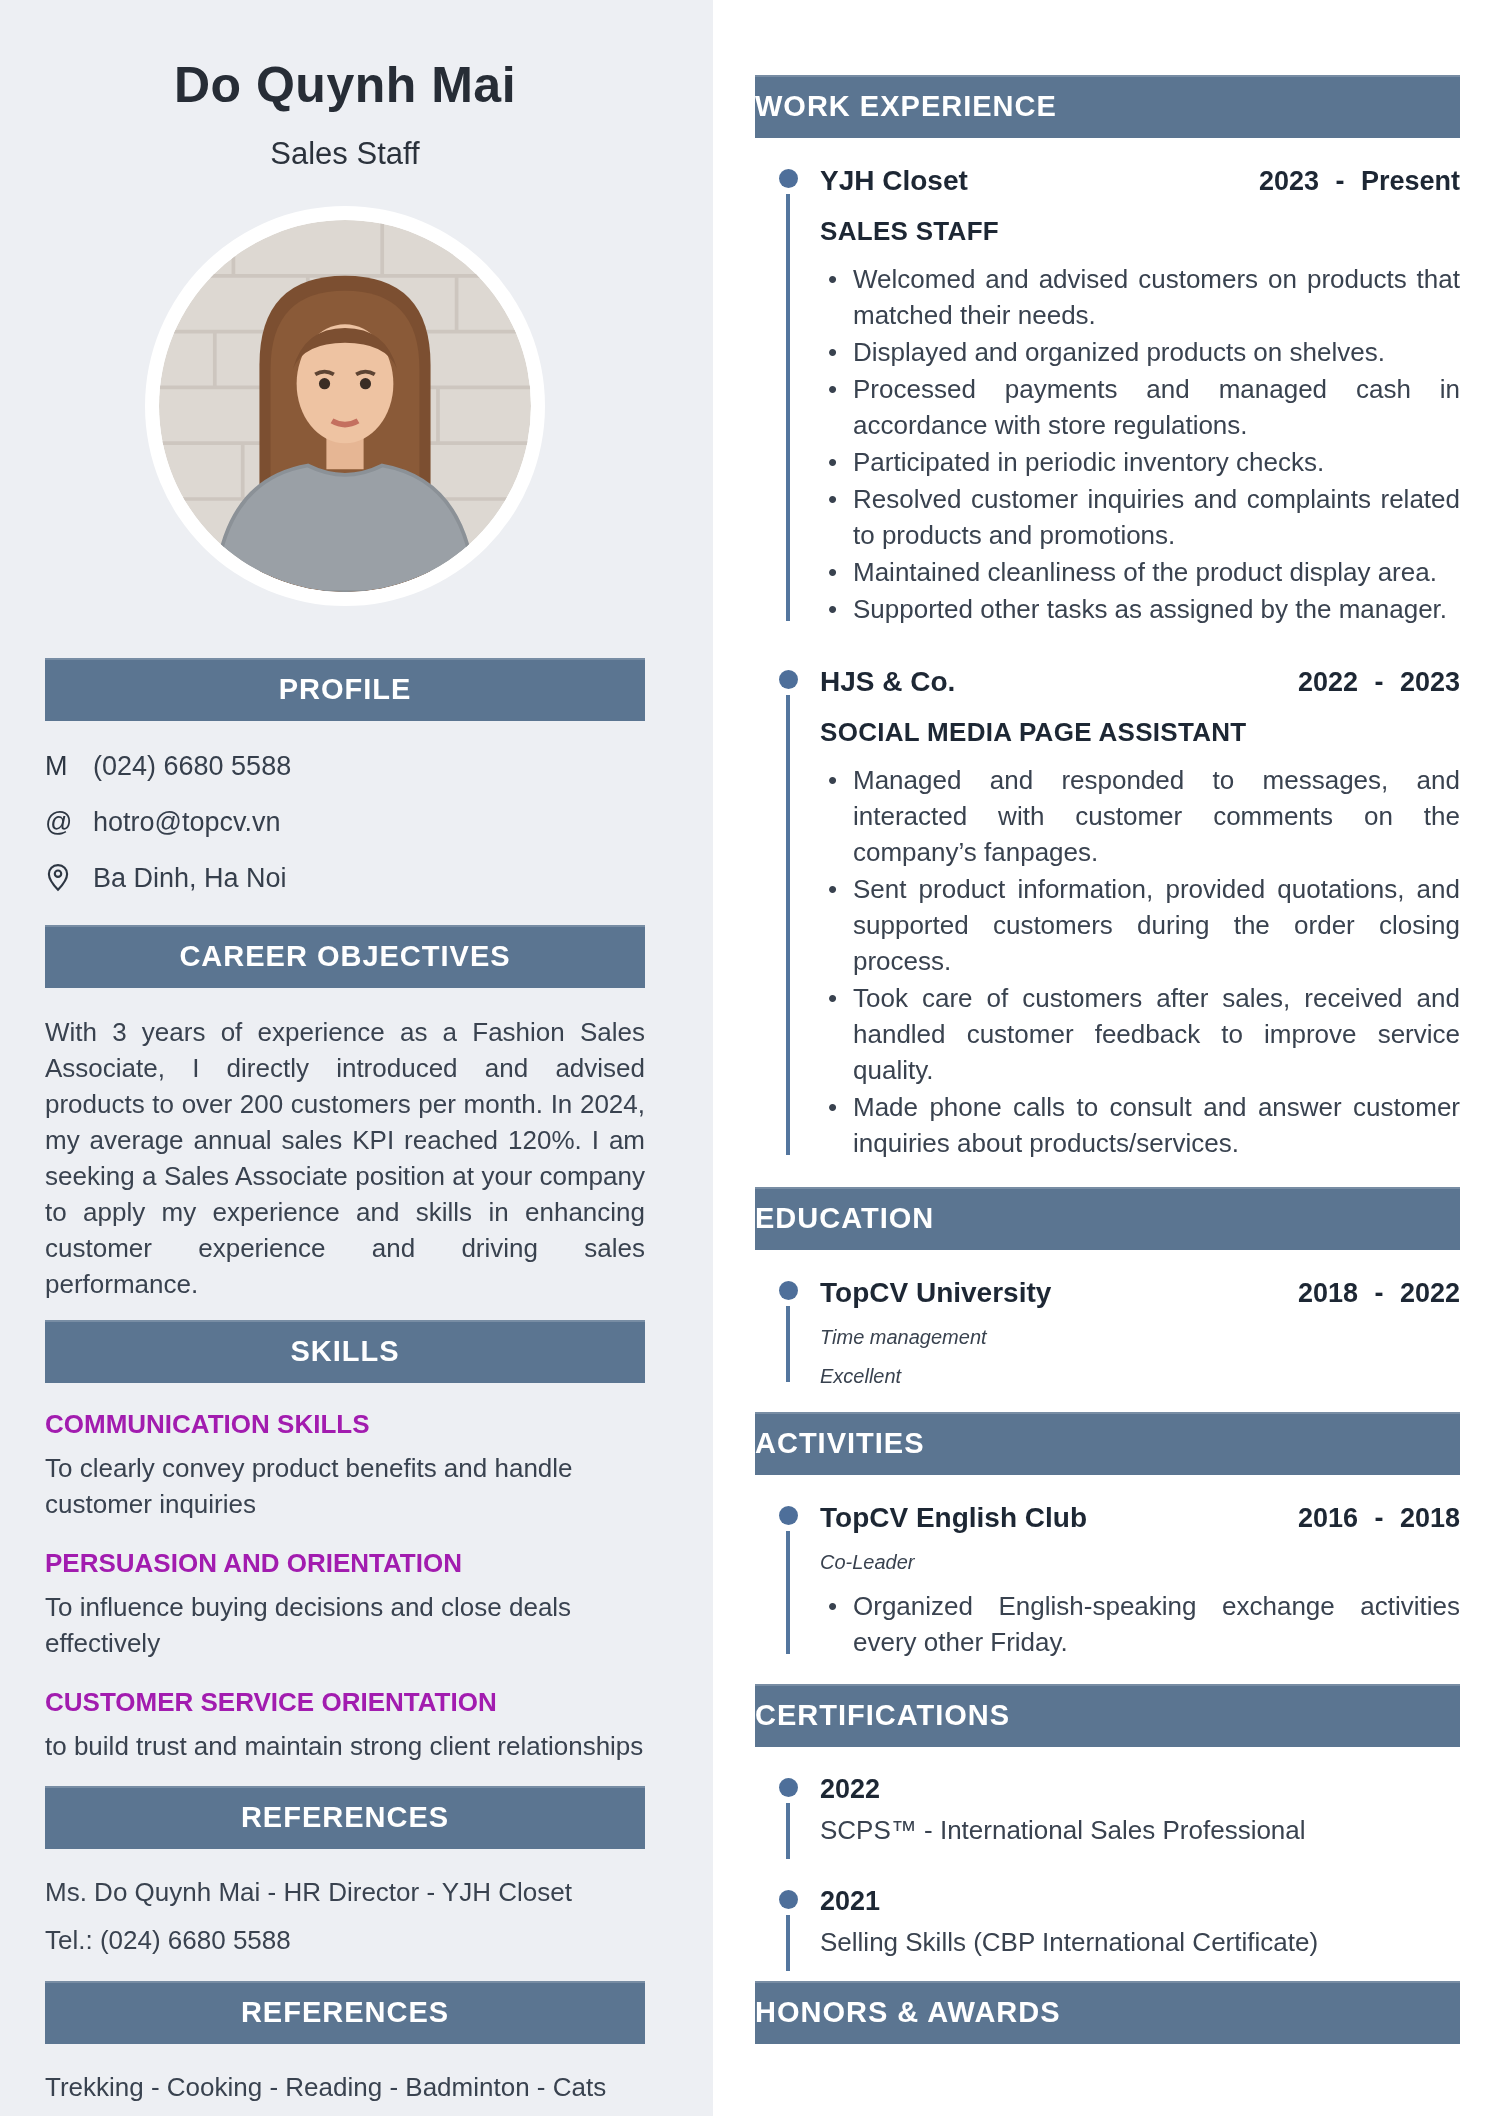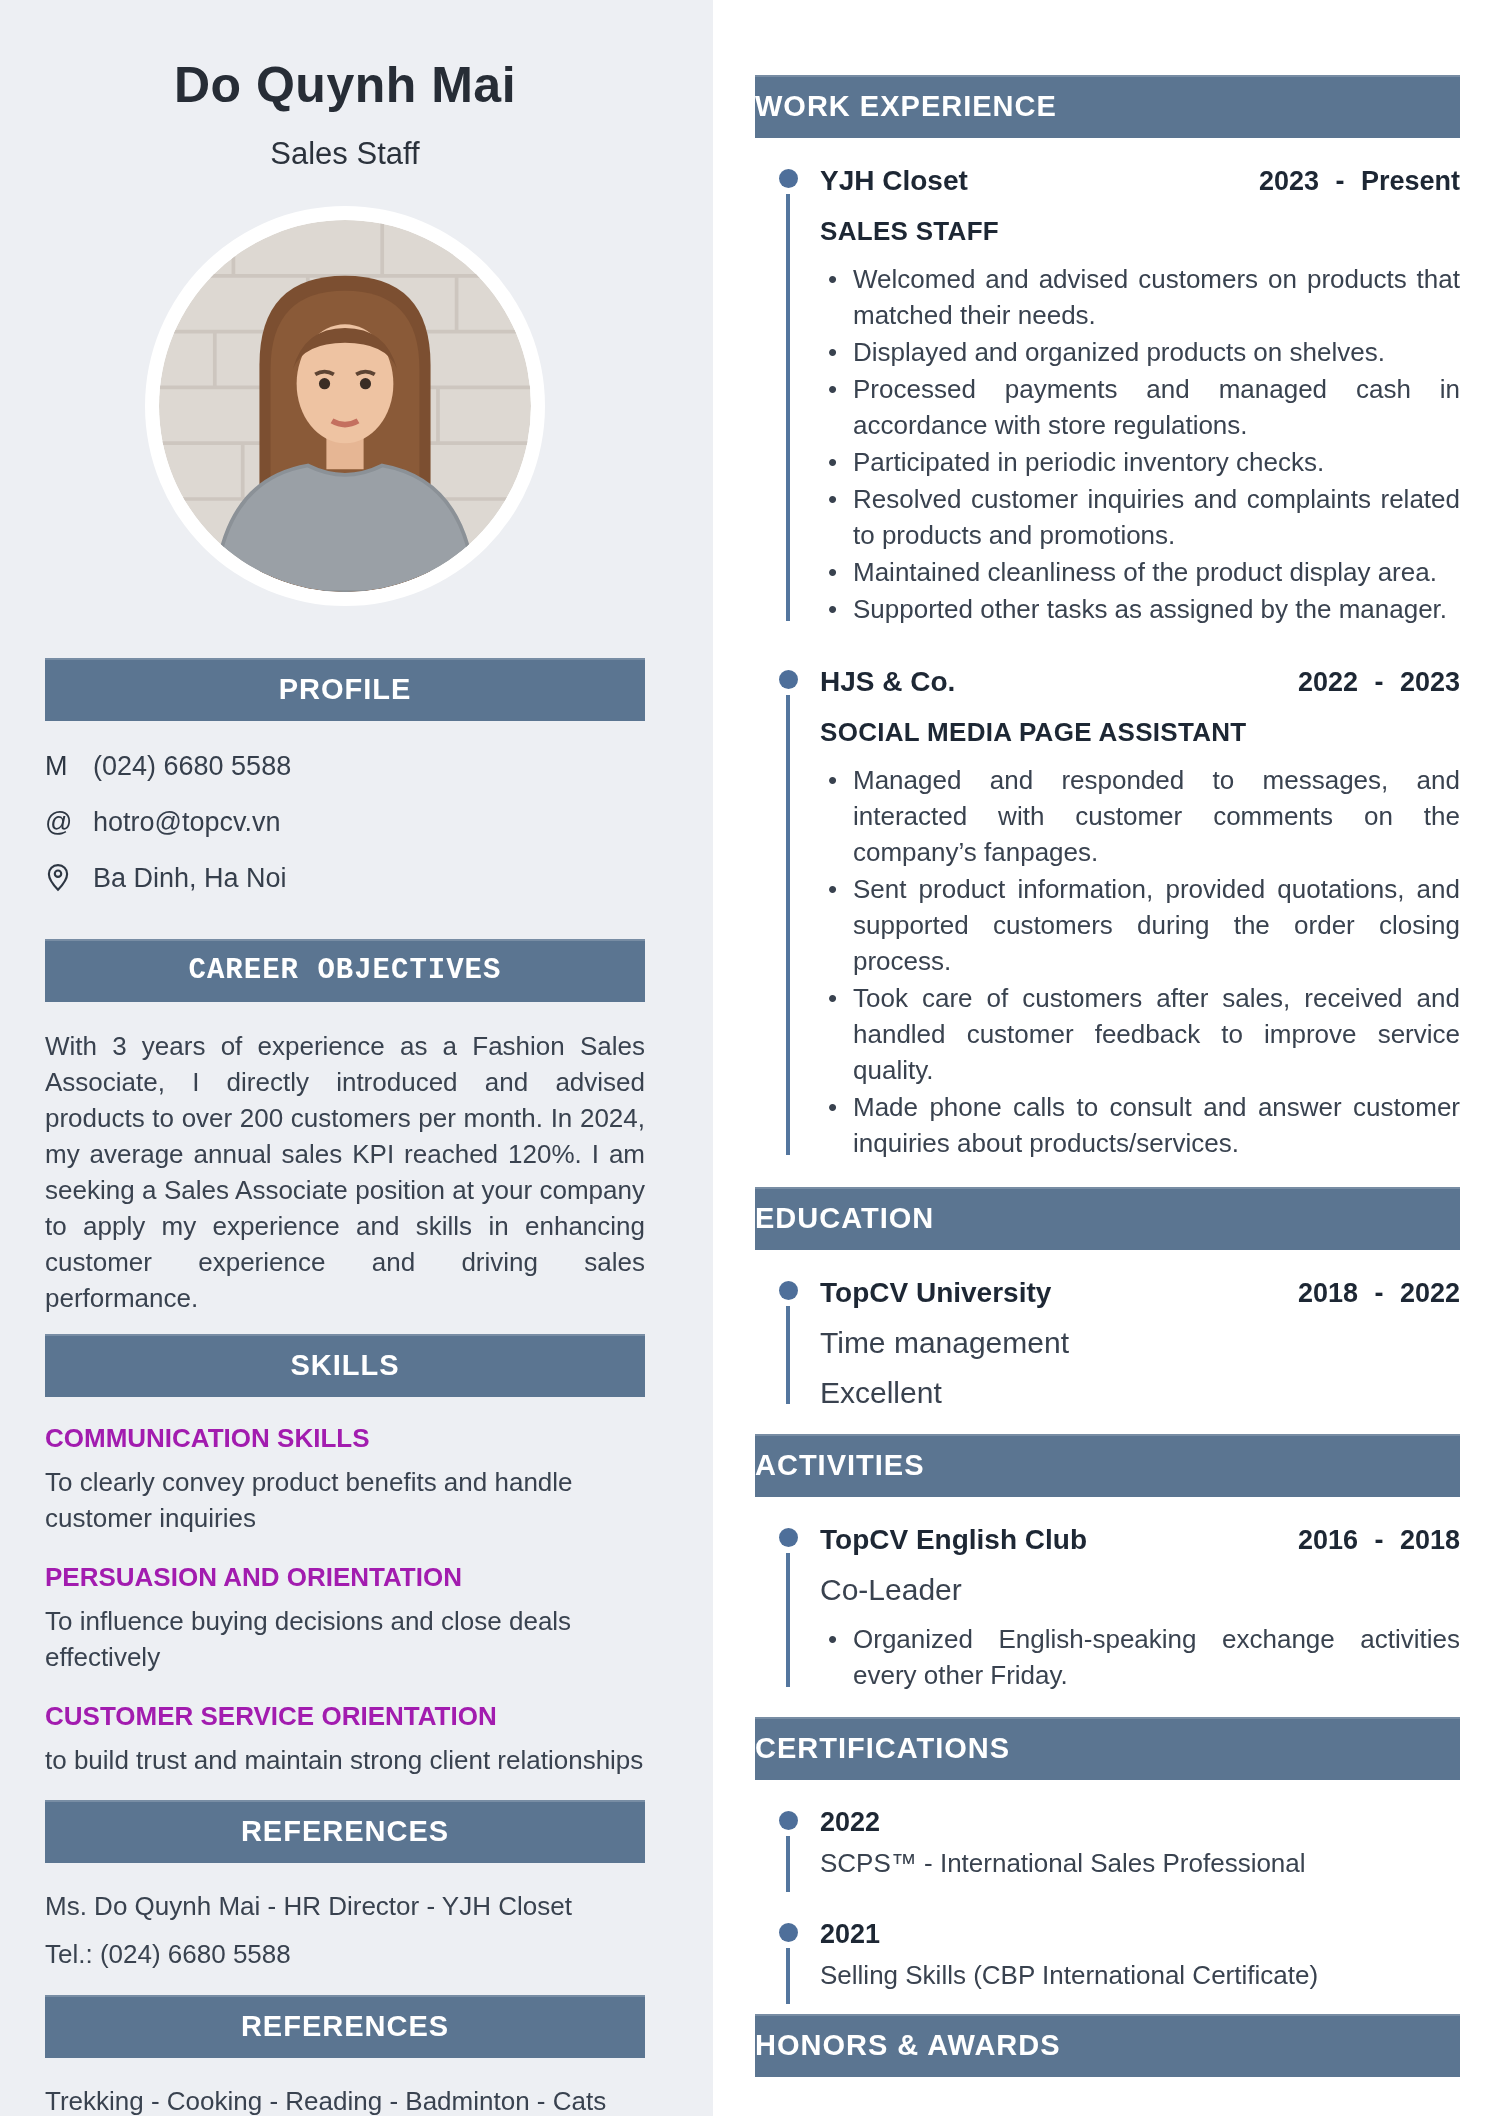--- a/index.html
+++ b/index.html
@@ -11,21 +11,21 @@
   .side-inner{margin-left:45px;width:600px;}
   .name{margin-top:56px;text-align:center;font-size:50px;font-weight:800;color:#272d36;letter-spacing:.5px;}
   .subtitle{margin-top:22px;text-align:center;font-size:31px;color:#2b323c;}
   .photo{width:400px;height:400px;margin:34px auto 0;border-radius:50%;background:#ffffff;
          display:flex;align-items:center;justify-content:center;}
   .photo svg{width:372px;height:372px;border-radius:50%;display:block;}
 
   .bar{height:63px;background:#5b7591;color:#fff;display:flex;align-items:center;justify-content:center;
        font-size:29px;font-weight:700;letter-spacing:1px;box-shadow:inset 0 2px 0 rgba(255,255,255,.18);}
   .bar.m-profile{margin-top:52px;}
-  .bar.m-career{margin-top:42px;font-family:Liberation Mono, monospace;}
+  .bar.m-career{margin-top:28px;}
   .bar.m-skills{margin-top:18px;}
   .bar.m-refs{margin-top:22px;}
   .bar.m-interests{margin-top:24px;}
 
   .contacts{margin-top:26px;}
   .contact-row{display:flex;align-items:center;margin-top:18px;font-size:27px;color:#363f4c;height:38px;}
   .cicon{width:48px;flex:none;font-size:27px;color:#2d3642;display:flex;align-items:center;}
   .cicon svg{width:26px;height:30px;}
 
   .paragraph{margin-top:26px;font-size:26px;line-height:36px;text-align:justify;color:#39424f;}
@@ -52,21 +52,21 @@
   .entry{position:relative;padding-left:65px;}
   .entry::before{content:"";position:absolute;left:24px;top:5px;width:19px;height:19px;border-radius:50%;background:#4e6f9a;}
   .entry .tline{position:absolute;left:31px;top:30px;bottom:6px;width:4px;background:#54769e;}
   .entry.short .tline{bottom:auto;height:56px;}
   .entry.m-first{margin-top:26px;}
   .entry.m-next{margin-top:38px;}
   .erow{display:flex;justify-content:space-between;align-items:baseline;line-height:34px;gap:28px;}
   .company{font-size:28px;font-weight:700;color:#1d2734;}
   .dates{font-size:27px;font-weight:700;color:#1d2734;word-spacing:9px;}
   .role{margin-top:18px;font-size:26px;font-weight:700;color:#1d2734;letter-spacing:.3px;}
-  .sub-line{margin-top:16px;font-size:30px;color:#39424f;}
+  .sub-line{margin-top:16px;font-size:20px;color:#39424f;font-style:italic;}
   .year{font-size:27px;font-weight:700;color:#1d2734;line-height:32px;}
   .cert-text{margin-top:8px;font-size:26px;color:#39424f;line-height:34px;}
 
   ul.bullets{list-style:none;margin:14px 0 0 0;padding:0;}
   .bullets li{position:relative;padding-left:33px;font-size:26px;line-height:36px;color:#39424f;
               text-align:justify;margin-top:1px;}
   .bullets li::before{content:"\2022";position:absolute;left:8px;color:#39424f;}
 </style>
 </head>
 <body>

